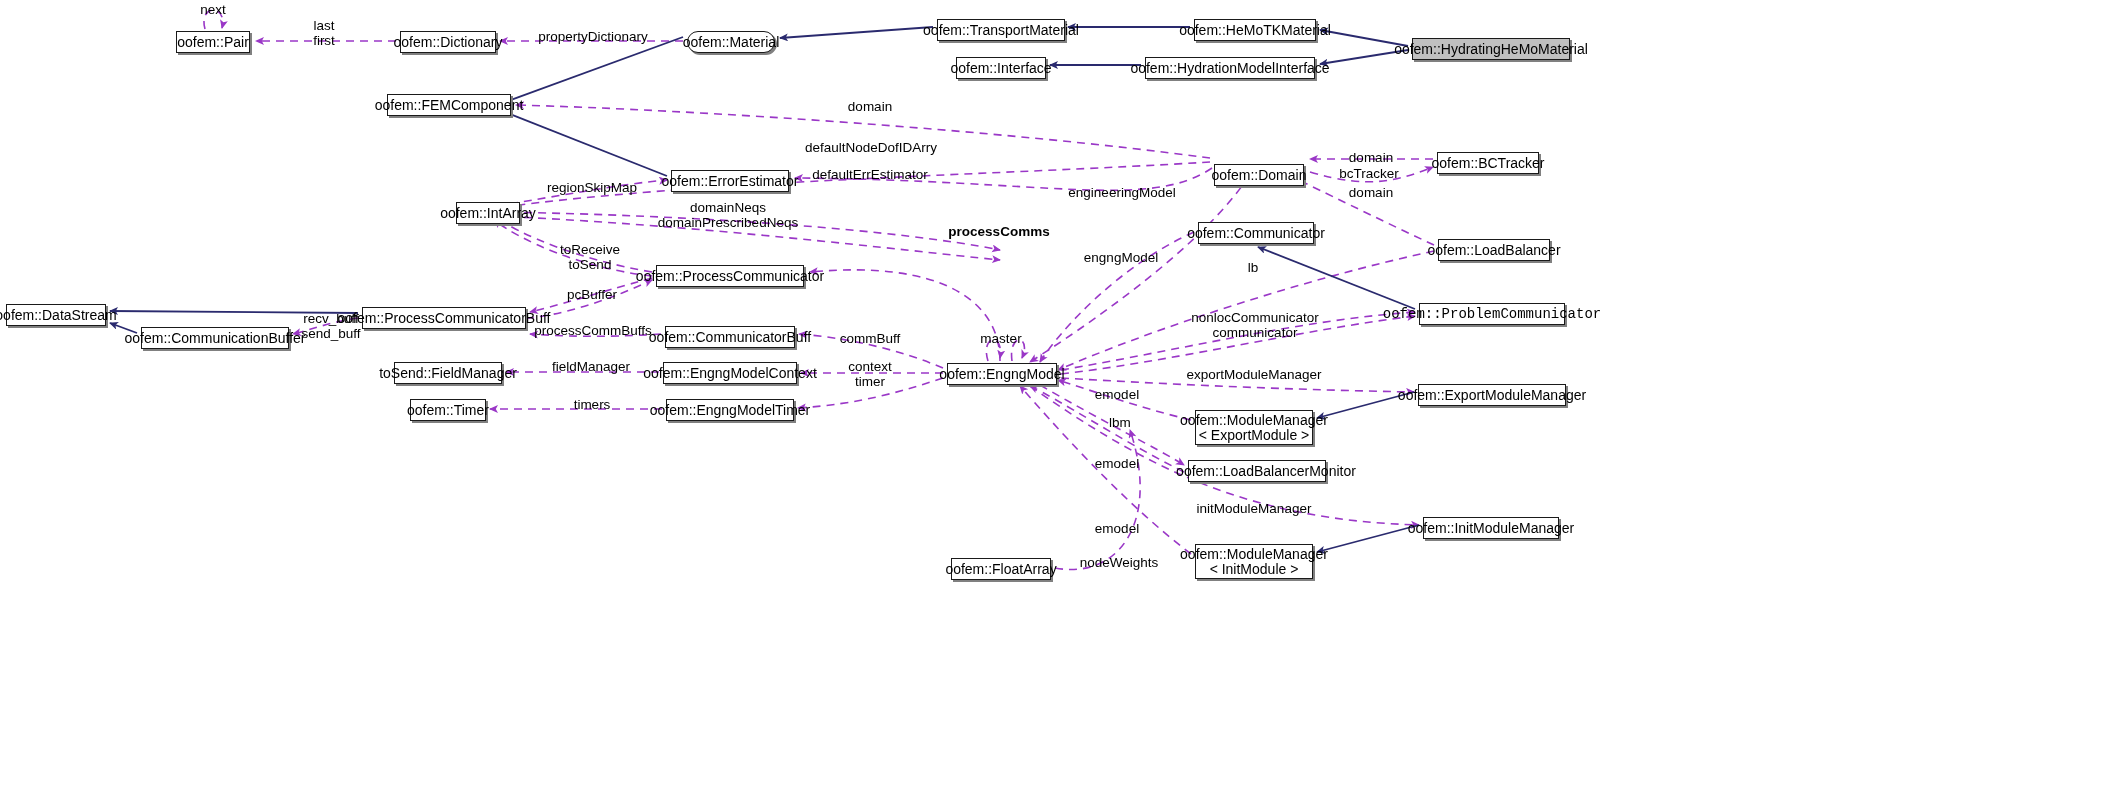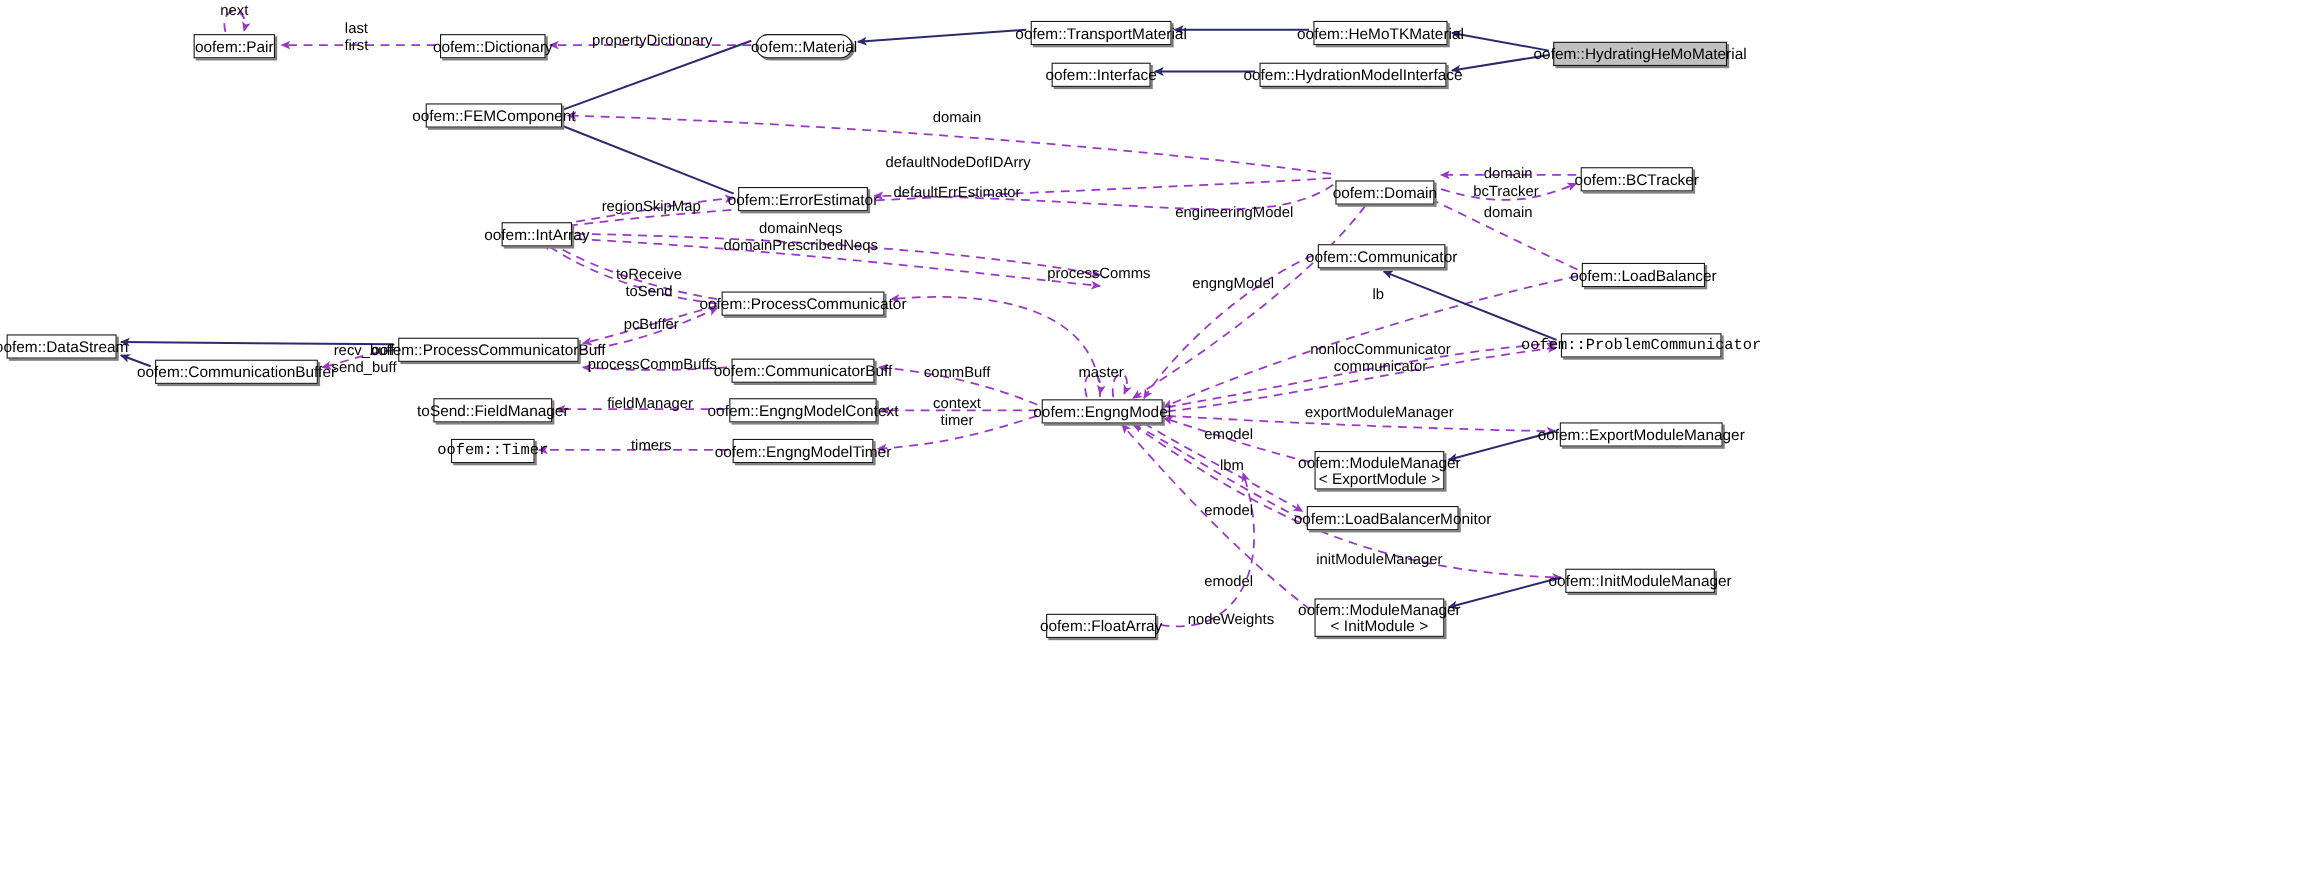--- a/index.html
+++ b/index.html
@@ -167,21 +167,21 @@
         </div>
         <div class="edge-label" style="left: 1369px; top: 166px;">
           <div>bcTracker</div>
         </div>
         <div class="edge-label" style="left: 1371px; top: 185px;">
           <div>domain</div>
         </div>
         <div class="edge-label" style="left: 1122px; top: 185px;">
           <div>engineeringModel</div>
         </div>
-        <div class="edge-label" style="left: 999px; top: 241px;">
+        <div class="edge-label" style="left: 999px; top: 224px; font-weight: bold;">
           <div>processComms</div>
         </div>
         <div class="edge-label" style="left: 1121px; top: 250px;">
           <div>engngModel</div>
         </div>
         <div class="edge-label" style="left: 1253px; top: 260px;">
           <div>lb</div>
         </div>
         <div class="edge-label" style="left: 590px; top: 242px;">
           <div>toReceive</div>
@@ -308,21 +308,21 @@
         </div>
         <div class="uml-node" title="oofem::FieldManager" style="left: 394px; top: 362px; width: 108px; height: 22px;">
           <span>toSend::FieldManager</span>
         </div>
         <div class="uml-node" title="oofem::EngngModelContext" style="left: 663px; top: 362px; width: 134px; height: 22px;">
           <span>oofem::EngngModelContext</span>
         </div>
         <div class="uml-node" title="oofem::ExportModuleManager" style="left: 1418px; top: 384px; width: 148px; height: 22px;">
           <span>oofem::ExportModuleManager</span>
         </div>
-        <div class="uml-node" title="oofem::Timer" style="left: 410px; top: 399px; width: 76px; height: 22px; font-family: Liberation Mono, monospace;">
+        <div class="uml-node" title="oofem::Timer" style="left: 410px; top: 399px; width: 76px; height: 22px;">
           <span>oofem::Timer</span>
         </div>
         <div class="uml-node" title="oofem::EngngModelTimer" style="left: 666px; top: 399px; width: 128px; height: 22px;">
           <span>oofem::EngngModelTimer</span>
         </div>
         <div class="uml-node" title="oofem::ModuleManager &lt; ExportModule &gt;" style="left: 1195px; top: 410px; width: 118px; height: 35px;">
           <span>oofem::ModuleManager</span>
           <span class="node-line2">&lt; ExportModule &gt;</span>
         </div>
         <div class="uml-node" title="oofem::LoadBalancerMonitor" style="left: 1188px; top: 460px; width: 138px; height: 22px; padding-left: 24px;">

